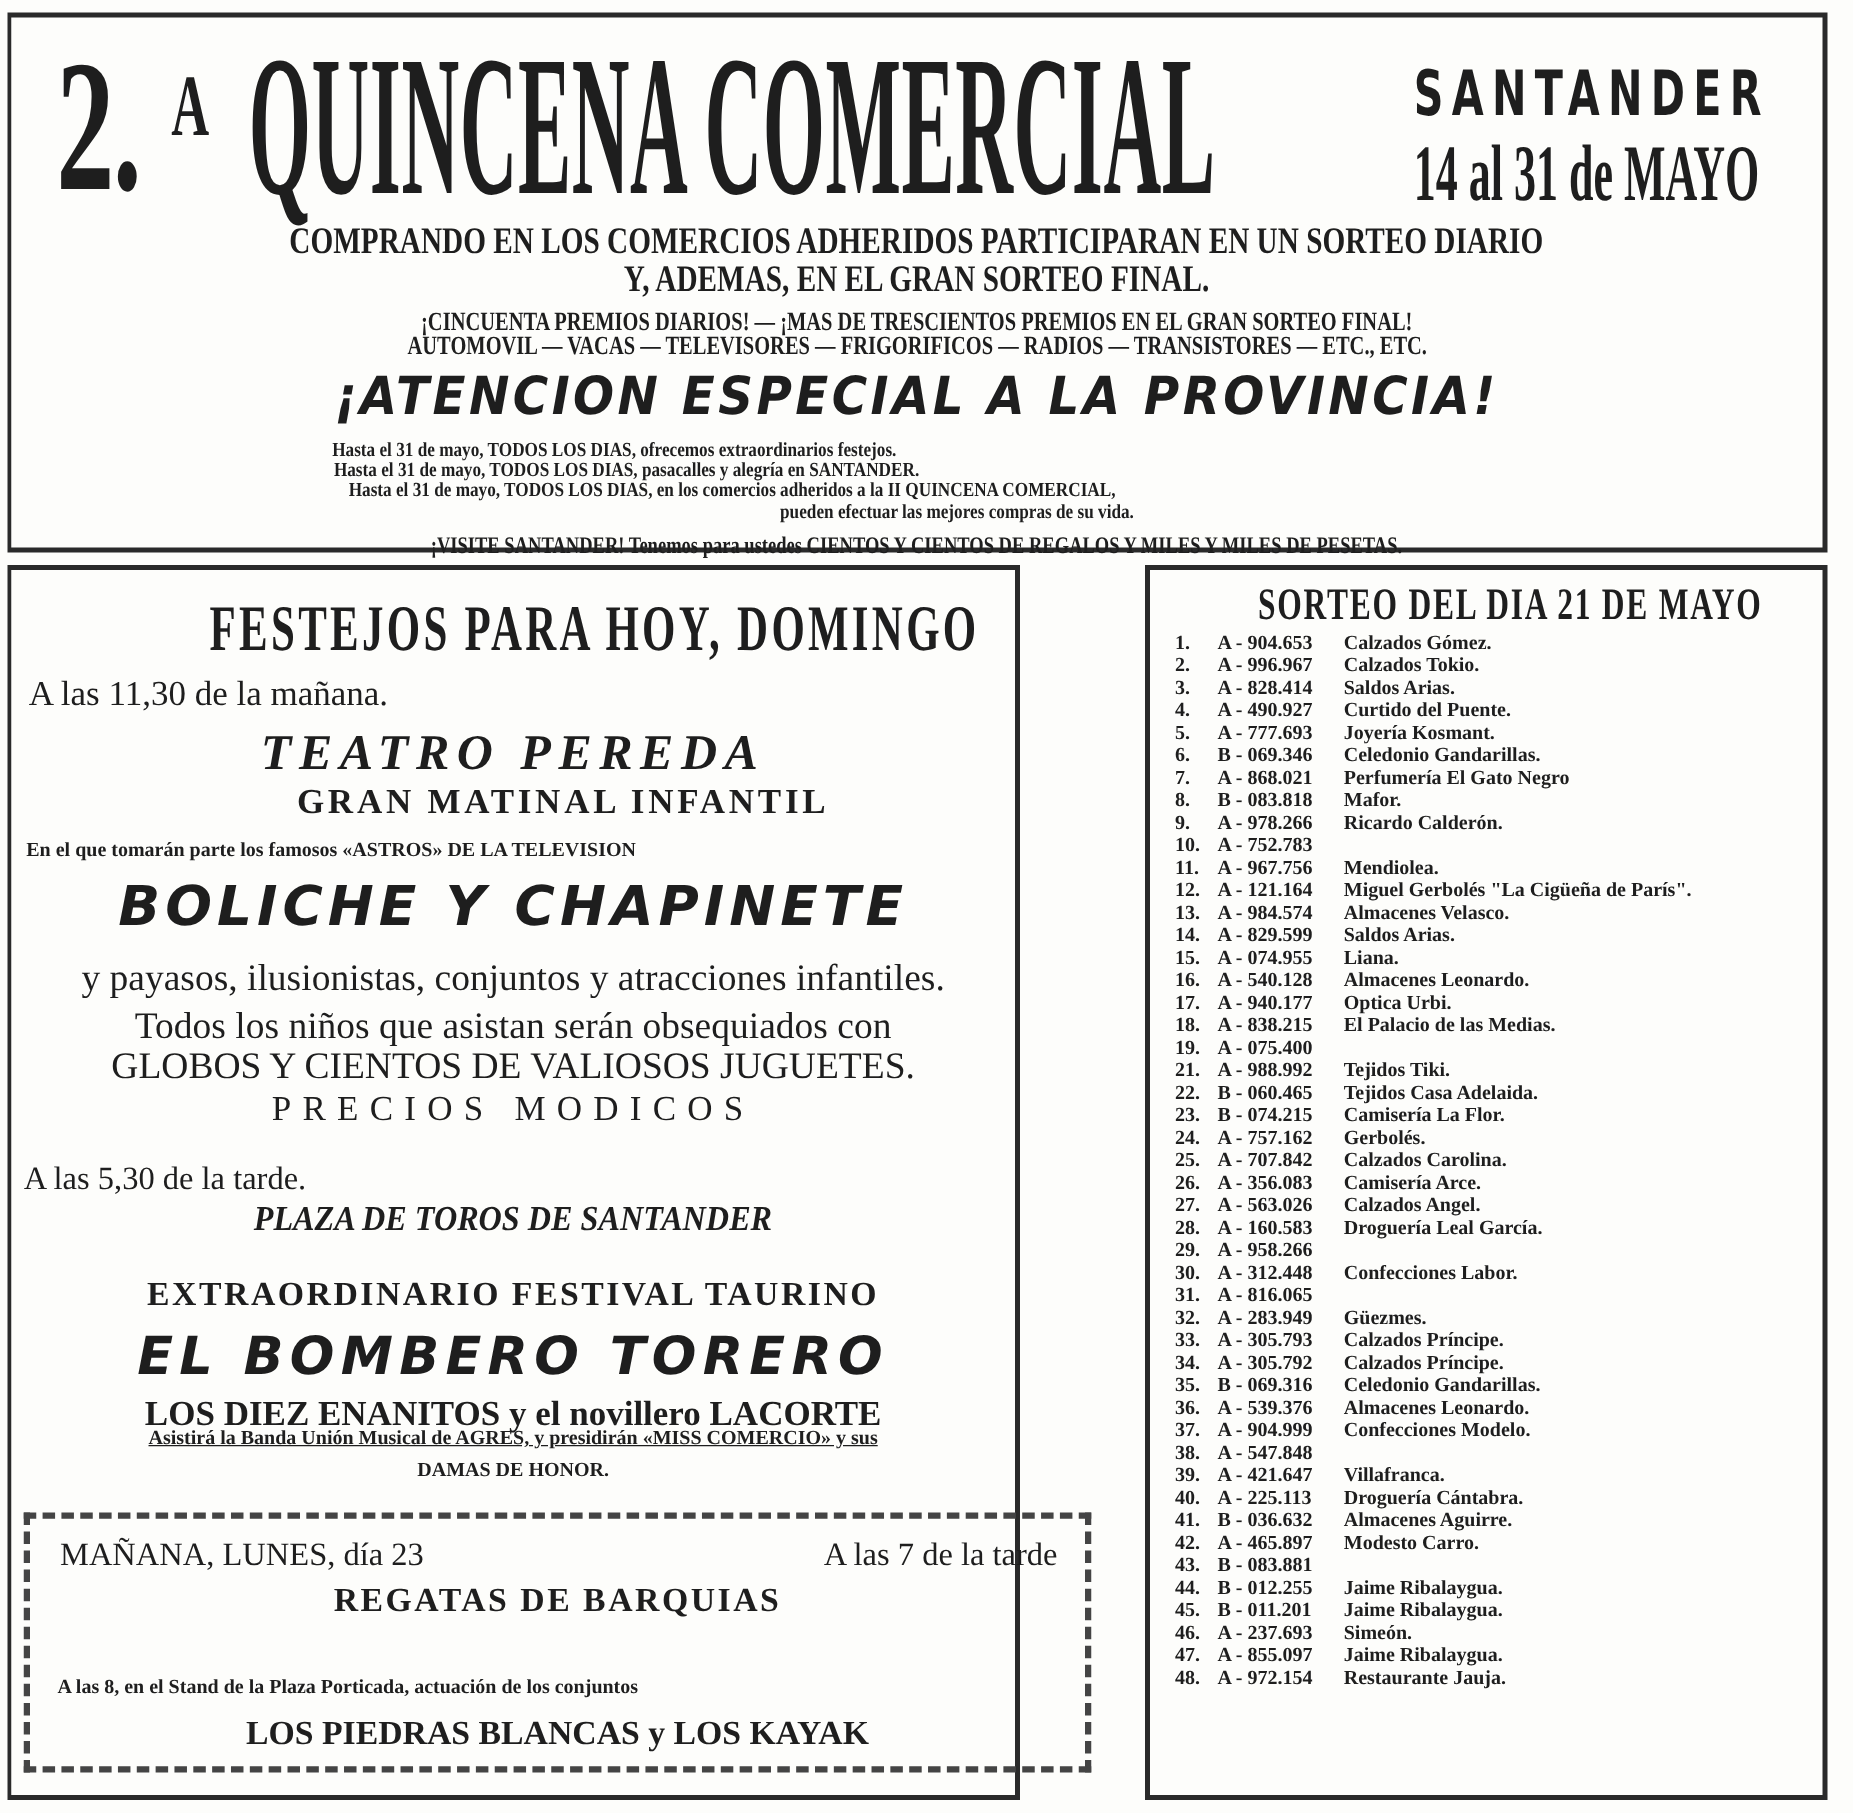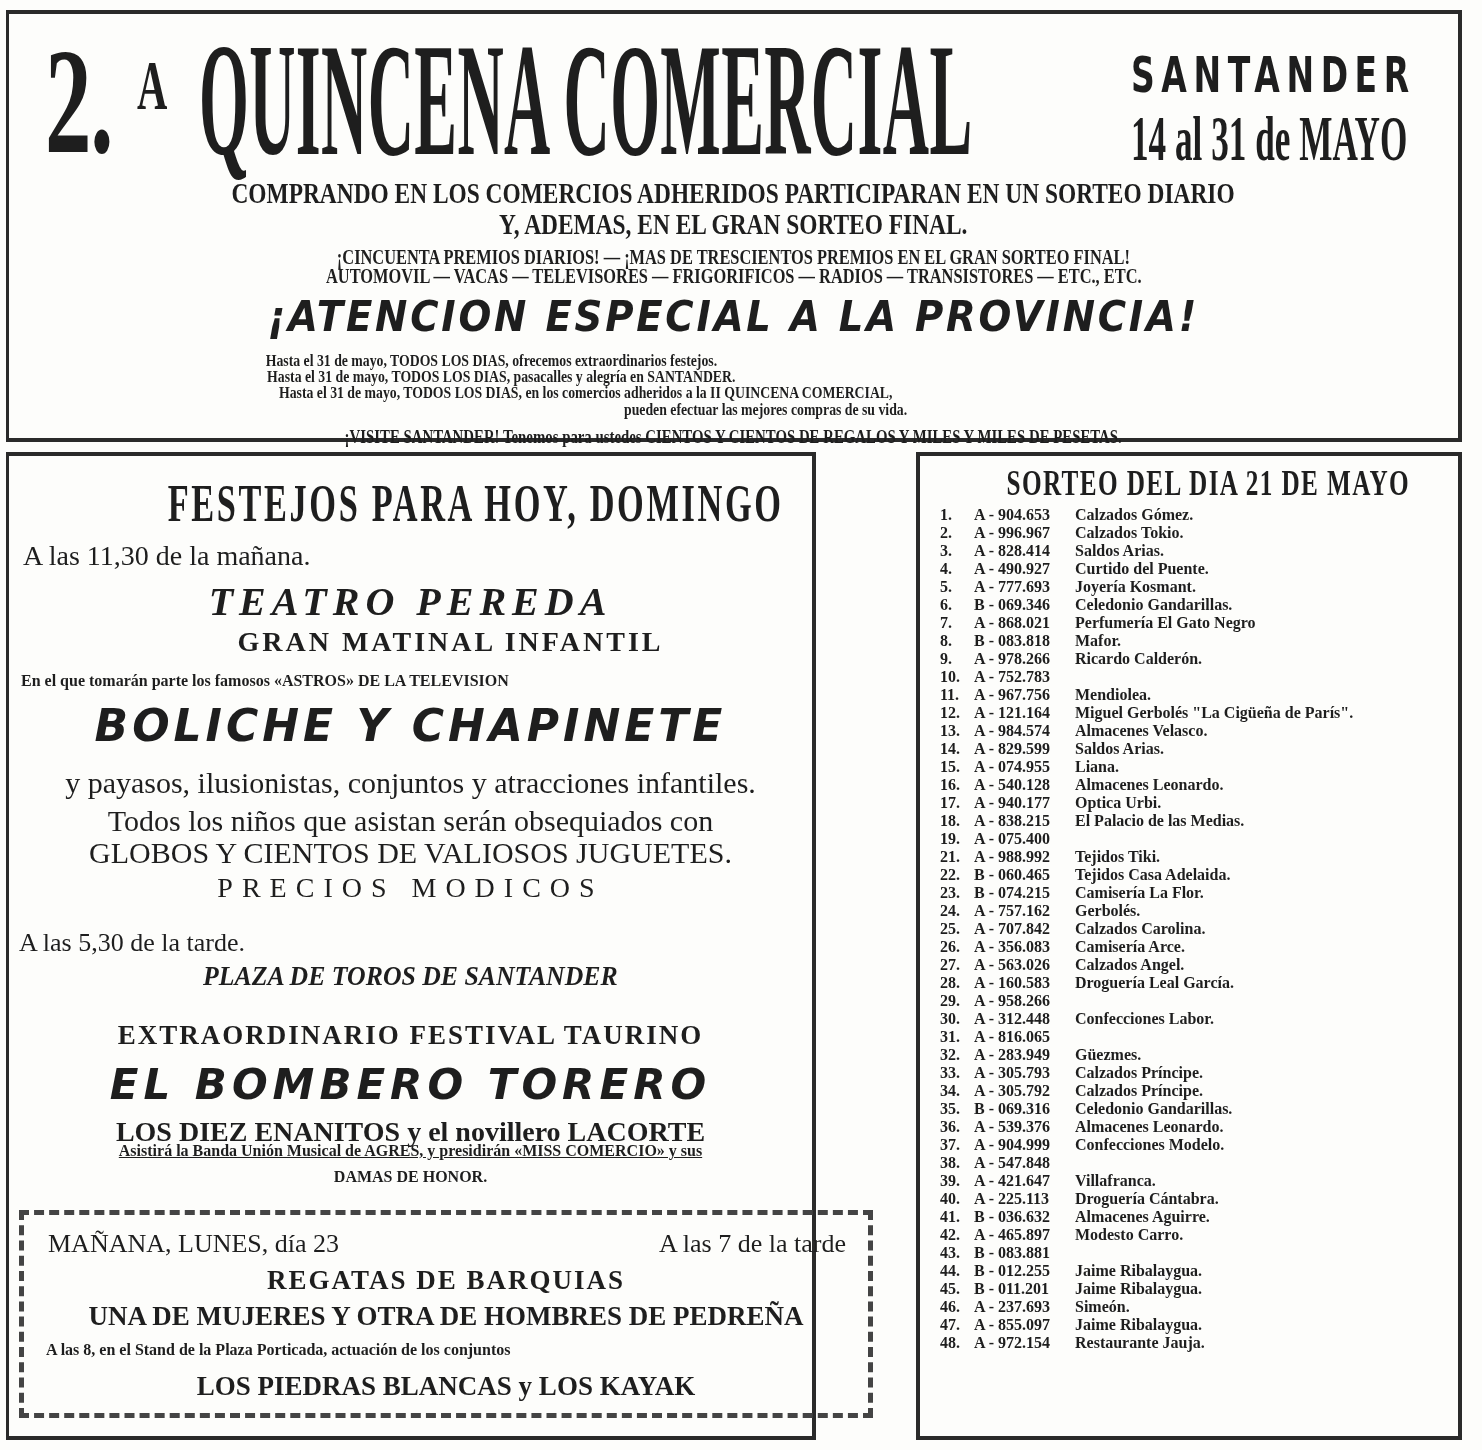--- a/index.html
+++ b/index.html
@@ -147,21 +147,20 @@
   <div id="festival" class="lc">EXTRAORDINARIO  FESTIVAL  TAURINO</div>
   <div id="bombero" class="lc">EL BOMBERO TORERO</div>
   <div id="enanitos" class="lc">LOS DIEZ ENANITOS y el novillero LACORTE</div>
   <div id="banda" class="lc">Asistirá la Banda Unión Musical de AGRES, y presidirán «MISS COMERCIO» y sus</div>
   <div id="damas" class="lc">DAMAS DE HONOR.</div>
 
   <div id="monday-box">
     <div id="monday-date">MAÑANA, LUNES, día 23</div>
     <div id="monday-time">A las 7 de la tarde</div>
     <div id="regatas" class="lc">REGATAS  DE  BARQUIAS</div>
-    <div id="mujeres" class="lc">UNA DE MUJERES Y OTRA DE HOMBRES DE PEDREÑA</div>
     <div id="stand">A las 8, en el Stand de la Plaza Porticada, actuación de los conjuntos</div>
     <div id="piedras" class="lc">LOS PIEDRAS BLANCAS y LOS KAYAK</div>
   </div>
 </div>
 
 <div id="right-box">
   <div id="sorteo-title"><span>SORTEO DEL DIA 21 DE MAYO</span></div>
   <div id="sorteo-list">
       <div class="row">
         <span class="n">1.</span>

